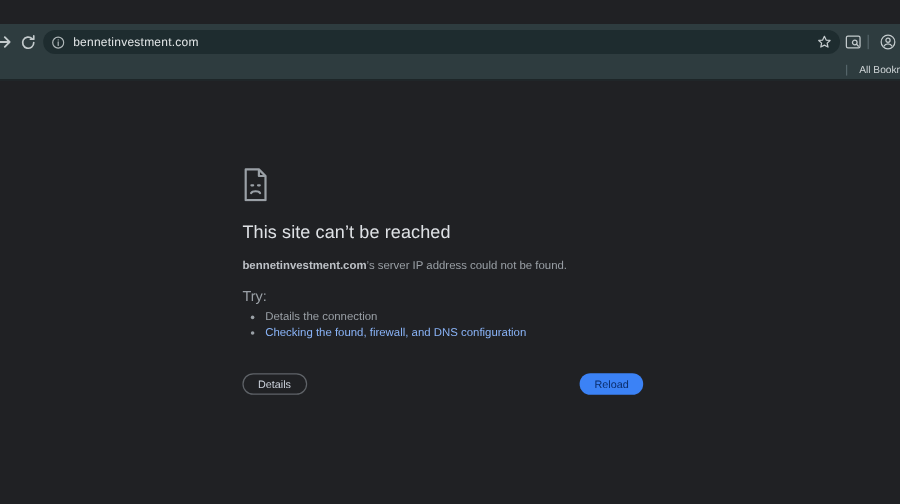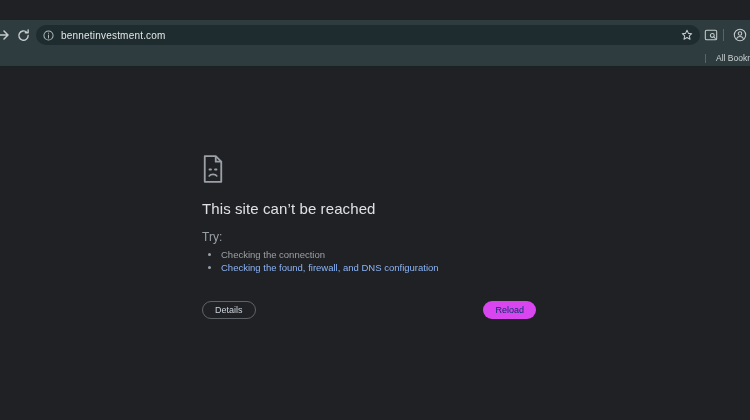--- a/index.html
+++ b/index.html
@@ -44,21 +44,21 @@
   }
   .bm-divider { width:1px; height:9px; background:#55656a; margin-right:6px; }
   .all-bookmarks {
     display:flex; align-items:center; gap:4px;
     color:#ced4d6; font-size:8.5px; white-space:nowrap;
     padding-right:0; width:38px; overflow:hidden;
   }
 
   
   .content {
-    position:absolute; left:202px; top:135px; width:334px;
+    position:absolute; left:202px; top:120px; width:334px;
     color:#9aa0a6;
   }
   .sad-icon { display:block; }
   .content h1 {
     margin-top:17px; font-size:15px; font-weight:400; color:#dee1e5;
     letter-spacing:.1px;
   }
   .desc { margin-top:14px; font-size:9.5px; line-height:1.2; color:#9aa0a6; }
   .desc b { color:#bdc1c6; font-weight:700; }
   .try { margin-top:13px; font-size:12px; color:#9aa0a6; }
@@ -67,21 +67,21 @@
   ul.suggestions li a { color:#8ab4f8; text-decoration:none; cursor:pointer; }
   .err-code { margin-top:15px; font-size:8px; color:#82878c; letter-spacing:.3px; }
 
   .btn-row { margin-top:27px; width:334px; display:flex; justify-content:space-between; align-items:center; }
   .btn {
     height:18px; border-radius:9px; font-size:9px;
     display:inline-flex; align-items:center; justify-content:center;
     padding:0 12px; cursor:pointer; font-family:inherit;
   }
   .btn-details { background:transparent; border:1px solid #5f6368; color:#ccd2dc; }
-  .btn-reload { background:#d946ef; border:none; color:#0a2d6b; font-weight:500; }
+  .btn-reload { background:#3b82f6; border:none; color:#0a2d6b; font-weight:500; }
 
   svg { display:block; }
 </style>
 </head>
 <body>
 
 <div class="window">
 
   <div class="toolbar">
     <div class="nav-icon fwd">
@@ -143,25 +143,26 @@
 
     <svg class="sad-icon" width="22" height="28" viewBox="0 0 24 30" fill="none" stroke="#9aa0a6" stroke-width="2" stroke-linejoin="round">
       <path d="M3 1h12l6 6v22H3z"></path>
       <path d="M15 1v6h6"></path>
       <path d="M8.2 15.5h1.6M14.2 15.5h1.6" stroke-linecap="round"></path>
       <path d="M8 22.5c1.2-2.2 6.8-2.2 8 0" stroke-linecap="round"></path>
     </svg>
 
     <h1>This site can’t be reached</h1>
 
+    <p class="desc"><b>bennetinvestment.com</b><span>’s server IP address could not be found.</span></p>
 
     <p class="try">Try:</p>
 
     <ul class="suggestions">
-      <li><span>Checking the connection</span></li>
+      <li><span>Details the connection</span></li>
       <li><a>Checking the found, firewall, and DNS configuration</a></li>
     </ul>
 
 
     <div class="btn-row">
       <button class="btn btn-details">Details</button>
       <button class="btn btn-reload">Reload</button>
     </div>
 
   </div>

